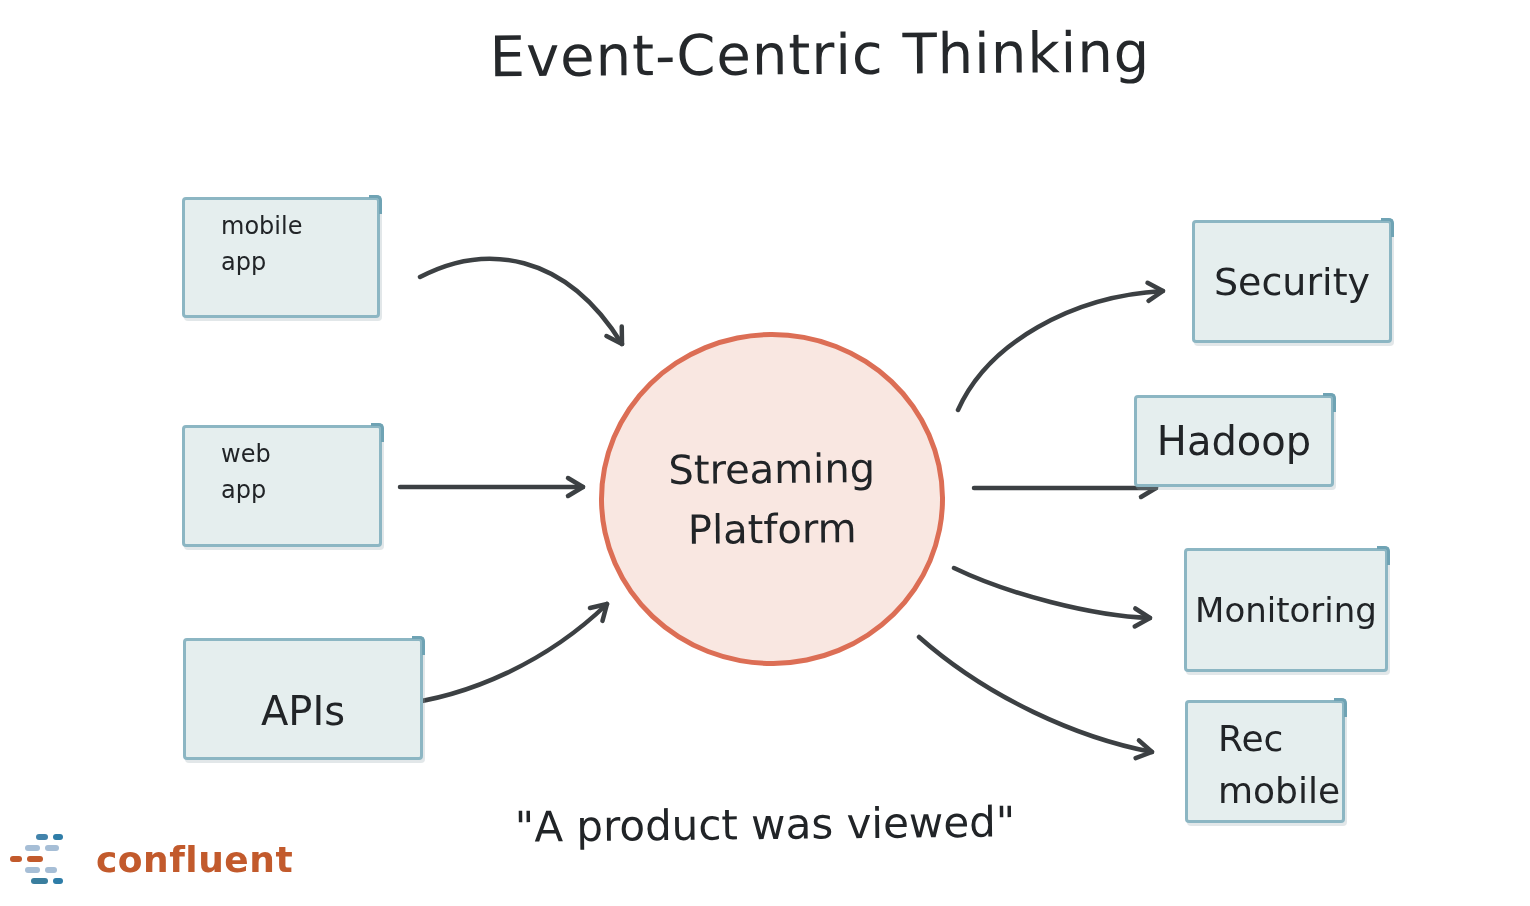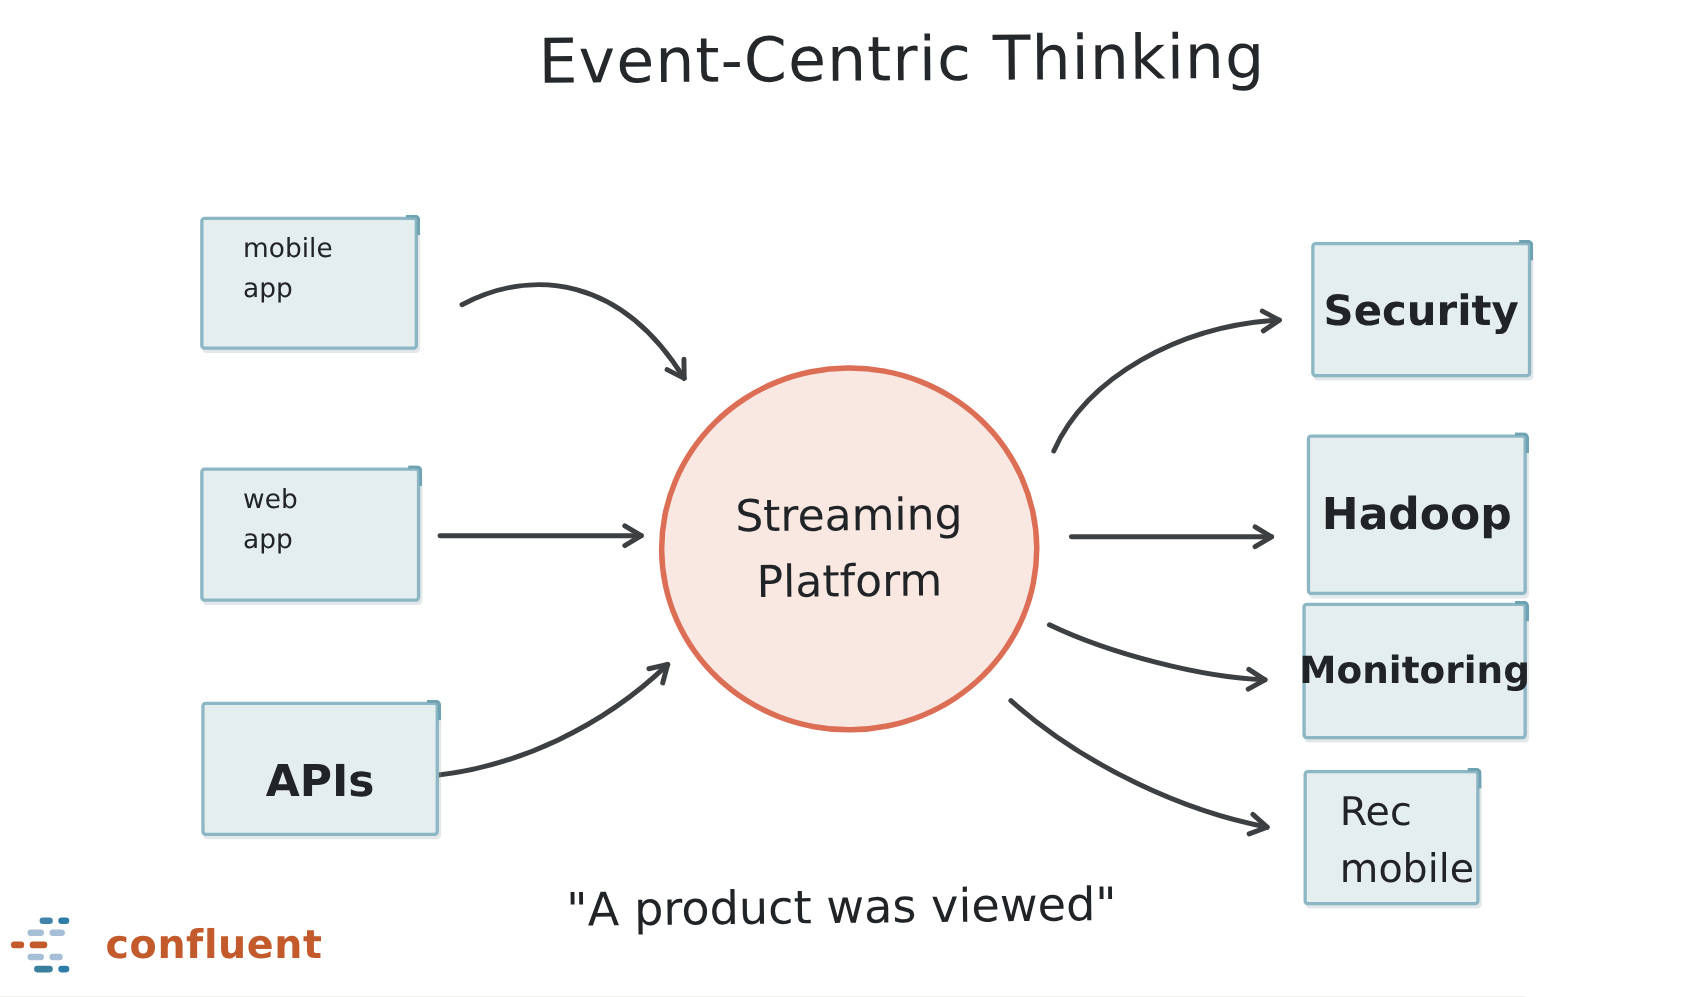--- a/index.html
+++ b/index.html
@@ -60,29 +60,28 @@
     line-height: 1.5;
   }
   .label-center {
     width: 100%;
     height: 100%;
     display: flex;
     flex-direction: column;
     align-items: center;
     justify-content: center;
     text-align: center;
-    font-weight: bold;
   }
   .line { display: block; }
 
   .box-mobile  { left: 182px;  top: 197px; width: 198px; height: 121px; }
   .box-web     { left: 182px;  top: 425px; width: 200px; height: 122px; }
-  .box-apis    { left: 183px;  top: 638px; width: 216px; height: 122px; }
+  .box-apis    { left: 183px;  top: 638px; width: 240px; height: 122px; }
   .box-security   { left: 1192px; top: 220px; width: 200px; height: 123px; }
-  .box-hadoop     { left: 1188px; top: 395px; width: 200px; height: 146px; }
+  .box-hadoop     { left: 1134px; top: 395px; width: 200px; height: 92px; }
   .box-monitoring { left: 1184px; top: 548px; width: 204px; height: 124px; }
   .box-rec        { left: 1185px; top: 700px; width: 160px; height: 123px; }
 
   .box-apis .label-center    { font-size: 40px; padding-top: 12px; }
   .box-security .label-center   { font-size: 38px; padding-bottom: 14px; }
   .box-hadoop .label-center     { font-size: 40px; }
   .box-monitoring .label-center { font-size: 34px; white-space: nowrap; }
   .box-rec .label-left          { padding: 10px 0 0 30px; font-size: 36px; line-height: 1.45; }
 
   .platform-circle {

